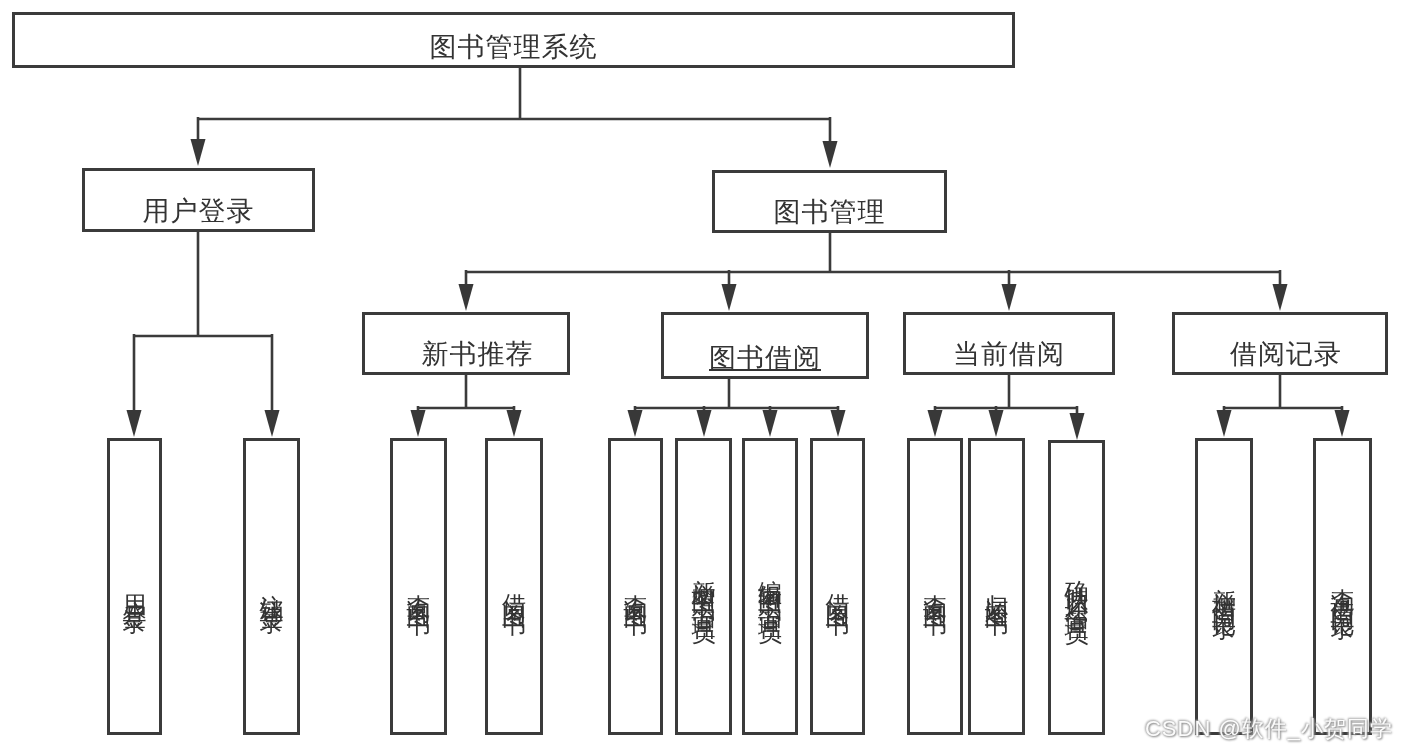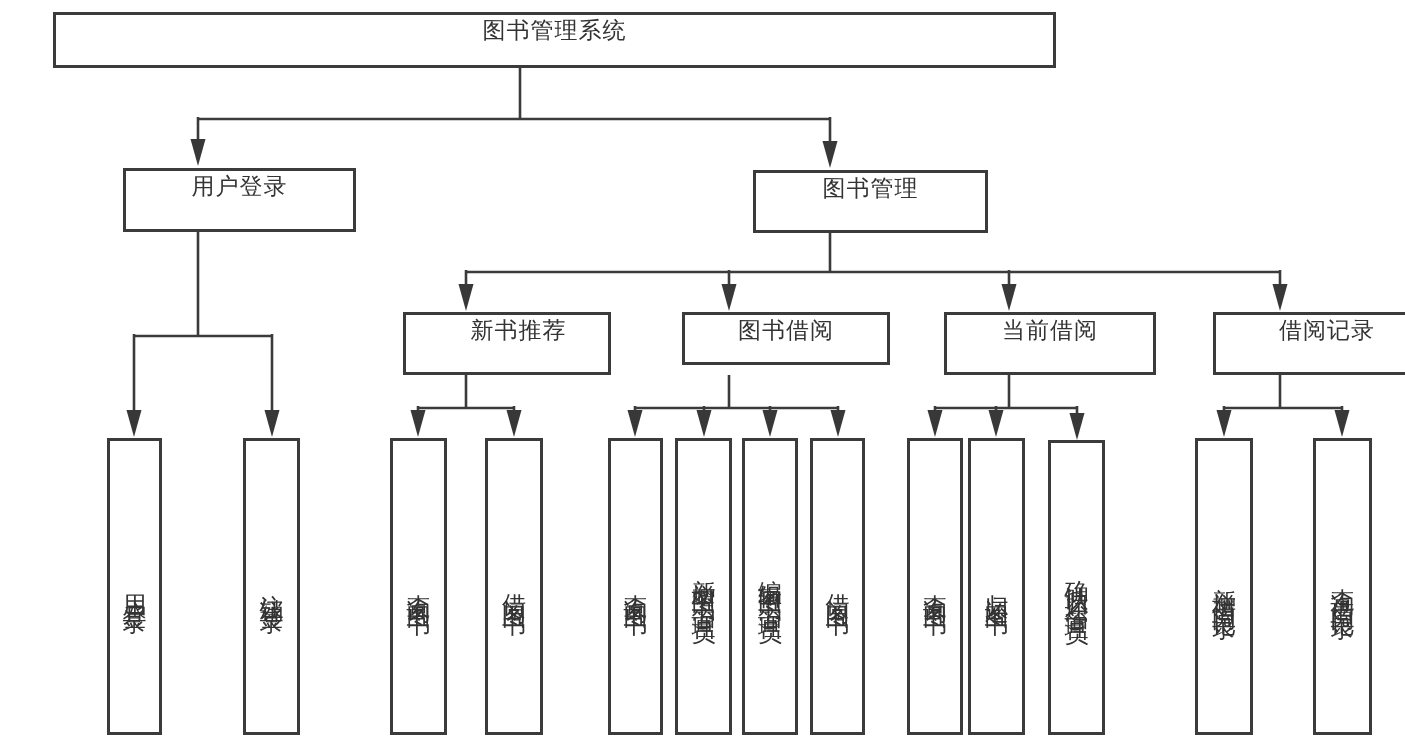--- a/index.html
+++ b/index.html
@@ -11,25 +11,24 @@
     font-family:"Liberation Sans","DejaVu Sans",sans-serif;
   }
   #connectors{position:absolute;left:0;top:0;width:1405px;height:747px;}
   #connectors line{stroke:#3b3b3b;stroke-width:2.6;}
   #connectors polygon{fill:#383838;}
   .hbox{
     position:absolute;
     box-sizing:border-box;
     border:3px solid #3b3b3b;
     background:#ffffff;
-    display:flex;align-items:flex-start;justify-content:center;
-    font-size:23px;color:#333333;
+    display:flex;align-items:flex-end;justify-content:center;
+    font-size:27px;color:#333333;
     letter-spacing:1px;
     z-index:2;
-    margin-left:41px;
   }
   .vbox{
     position:absolute;
     box-sizing:border-box;
     border:3px solid #3b3b3b;
     background:#ffffff;
     display:flex;align-items:center;justify-content:center;
     z-index:2;
   }
   .vbox span{
@@ -117,21 +116,21 @@
   <div class="hbox" style="left:82px;top:168px;width:233px;height:64px;">
     <span>用户登录</span>
   </div>
   <div class="hbox" style="left:712px;top:170px;width:235px;height:63px;">
     <span>图书管理</span>
   </div>
 
   <div class="hbox" style="left:362px;top:312px;width:208px;height:63px;padding-left:23px;">
     <span>新书推荐</span>
   </div>
-  <div class="hbox" style="left:641px;top:312px;width:208px;height:53px;">
+  <div class="hbox" style="left:661px;top:312px;width:208px;height:67px;text-decoration:underline;">
     <span>图书借阅</span>
   </div>
   <div class="hbox" style="left:903px;top:312px;width:212px;height:63px;">
     <span>当前借阅</span>
   </div>
   <div class="hbox" style="left:1172px;top:312px;width:216px;height:63px;padding-left:12px;">
     <span>借阅记录</span>
   </div>
 
   <div class="vbox" style="left:107px;top:438px;width:55px;height:297px;">
@@ -171,14 +170,15 @@
     <span>确认归还（管理员）</span>
   </div>
 
   <div class="vbox" style="left:1195px;top:438px;width:58px;height:297px;">
     <span>新增借阅记录</span>
   </div>
   <div class="vbox" style="left:1313px;top:438px;width:59px;height:297px;">
     <span>查询借阅记录</span>
   </div>
 
+  <div class="watermark">CSDN @软件_小贺同学</div>
 
 </div>
 
 </body></html>

